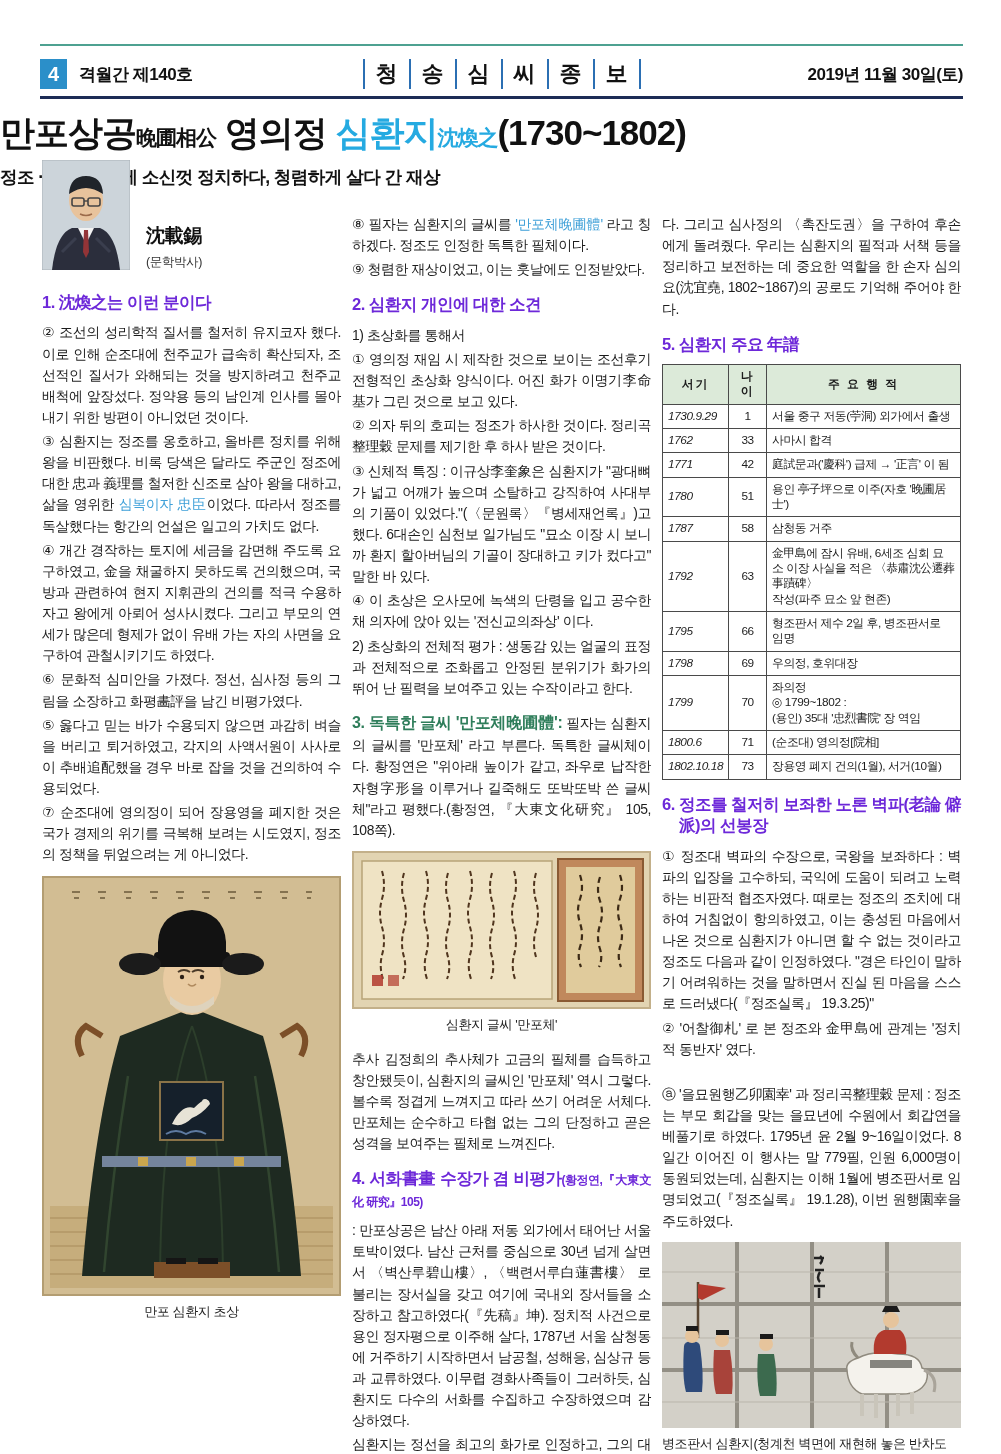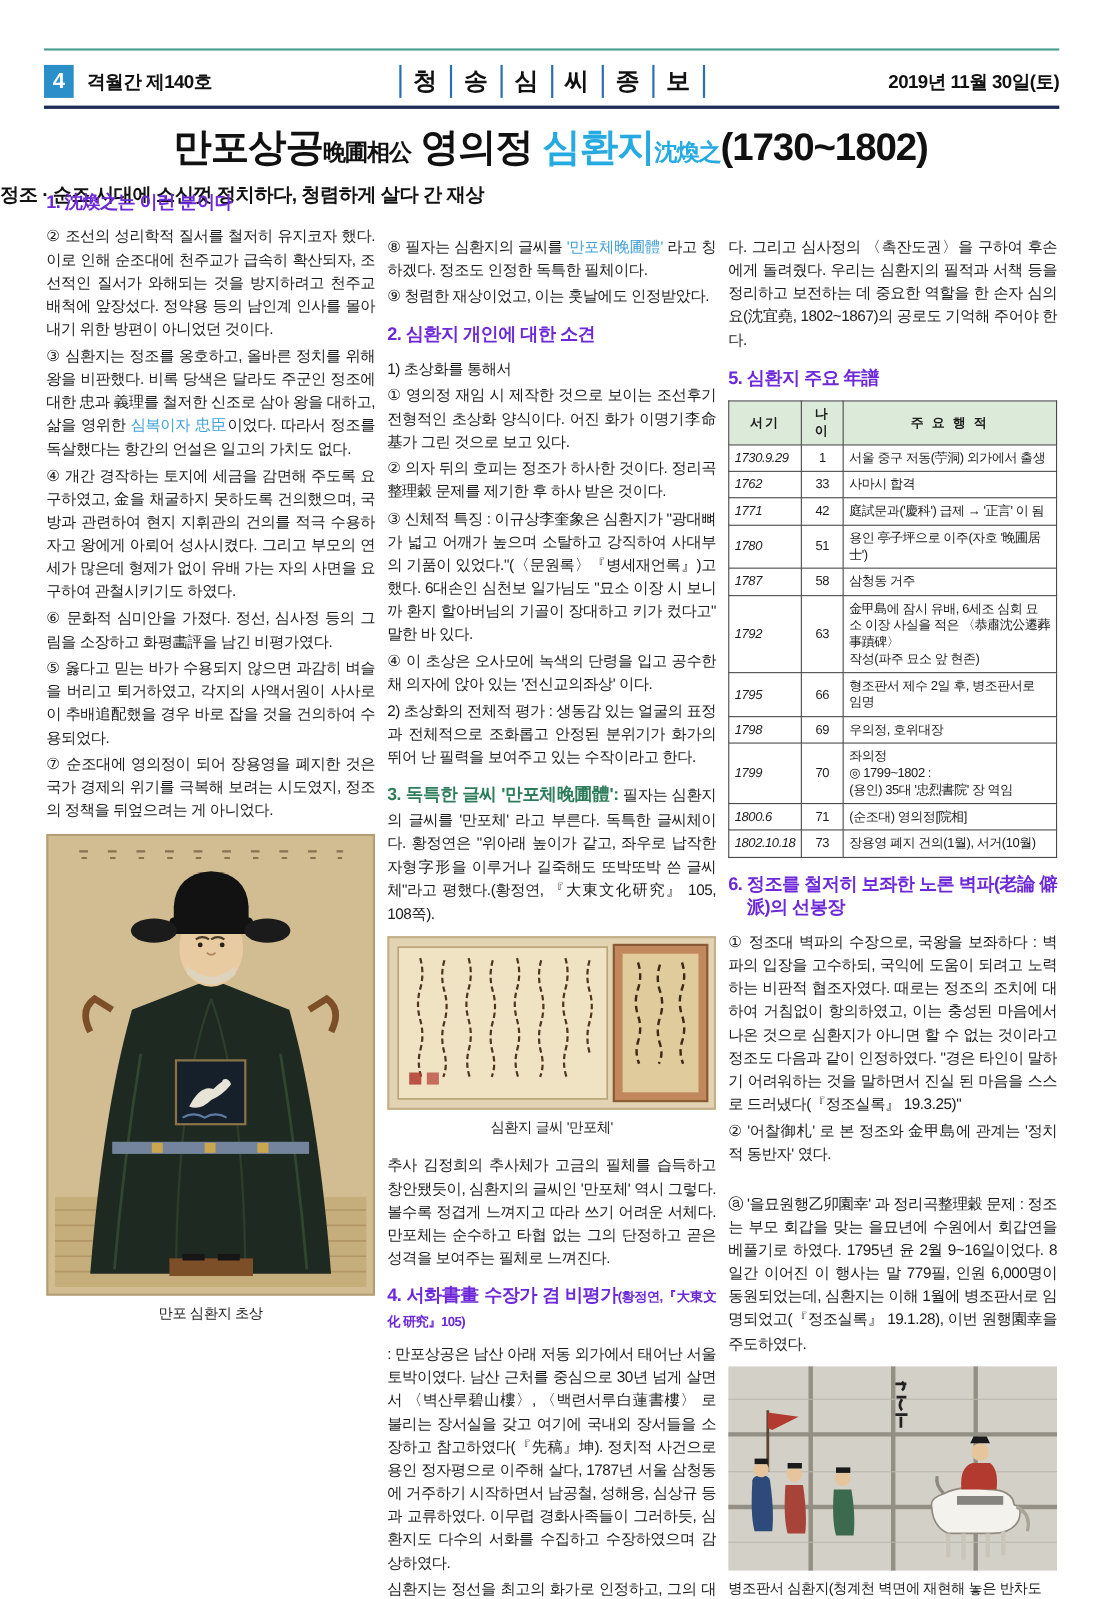--- a/index.html
+++ b/index.html
@@ -16,21 +16,21 @@
   .pgnum { width:27px; height:30px; background:#2b8fc9; color:#fff; font-size:20px;
            font-weight:bold; display:flex; align-items:center; justify-content:center; }
   .issue { font-size:17px; font-weight:bold; margin-left:12px; letter-spacing:-0.5px; color:#111; }
   .masthead { position:absolute; left:0; right:0; display:flex; justify-content:center;
               align-items:center; pointer-events:none; }
   .m-char { font-size:22px; font-weight:bold; color:#111; padding:0 11px; letter-spacing:0; }
   .m-bar { width:2px; height:30px; background:#2b6fb3; }
   .hdate { margin-left:auto; font-size:17px; font-weight:bold; color:#111; letter-spacing:-0.5px; }
   .rule-bot { position:absolute; left:40px; right:38px; top:96px; height:3px; background:#1d2c56; }
   
-  .title { position:absolute; left:0; right:0; top:110px; text-align:center;
+  .title { position:absolute; left:0; right:0; top:110px; text-align:left;
            font-weight:bold; color:#111; font-size:35px; letter-spacing:-1px; }
   .title .hanja { font-size:21px; }
   .title .cyan { color:#25aae1; }
   .subtitle { position:absolute; left:0; right:0; top:165px; text-align:left;
               font-size:17.5px; font-weight:bold; color:#111; letter-spacing:-0.5px; }
   
   .col { position:absolute; width:299px; font-size:13.9px; line-height:1.52;
          text-align:justify; letter-spacing:-0.4px; color:#1c1c1c; }
   .col-left   { left:42px;  top:160px; }
   .col-middle { left:352px; top:214px; }
@@ -89,20 +89,40 @@
     <div class="hdate">2019년 11월 30일(토)</div>
   </div>
   <div class="rule-bot"></div>
 
   <div class="title">
     <span>만포상공</span><span class="hanja">晚圃相公</span><span> 영의정 </span><span class="cyan">심환지</span><span class="cyan hanja">沈煥之</span><span>(1730~1802)</span>
   </div>
   <div class="subtitle">정조 · 순조 시대에 소신껏 정치하다, 청렴하게 살다 간 재상</div>
 
   <div class="col col-left">
+    <div class="author">
+      <svg viewBox="0 0 88 110">
+        <rect x="0" y="0" width="88" height="110" fill="#ccd4da"></rect>
+        <rect x="0" y="0" width="88" height="110" fill="none" stroke="#aab2b8" stroke-width="1"></rect>
+        <path d="M10 110 Q14 74 30 68 L58 68 Q74 74 78 110 Z" fill="#2b2e3c"></path>
+        <path d="M36 68 L44 84 L52 68 Z" fill="#f2f2f2"></path>
+        <path d="M42 70 L46 70 L47 92 L44 98 L41 92 Z" fill="#933437"></path>
+        <path d="M20 92 L34 78 M68 92 L54 78" stroke="#3a3e4e" stroke-width="3" fill="none"></path>
+        <ellipse cx="44" cy="40" rx="17" ry="21" fill="#e8c39c"></ellipse>
+        <path d="M27 34 Q28 16 44 16 Q60 16 61 34 Q52 28 44 28 Q36 28 27 34 Z" fill="#20242a"></path>
+        <rect x="30" y="38" width="12" height="8" rx="2" fill="none" stroke="#444" stroke-width="1.6"></rect>
+        <rect x="46" y="38" width="12" height="8" rx="2" fill="none" stroke="#444" stroke-width="1.6"></rect>
+        <path d="M42 41 L46 41" stroke="#444" stroke-width="1.4"></path>
+        <path d="M38 54 Q44 57 50 54" stroke="#9c6b4a" stroke-width="1.4" fill="none"></path>
+      </svg>
+      <div class="author-meta">
+        <div class="author-name">沈載錫</div>
+        <div class="author-deg">(문학박사)</div>
+      </div>
+    </div>
 
     <div class="sec-h">1. 沈煥之는 이런 분이다</div>
     <p>② 조선의 성리학적 질서를 철저히 유지코자 했다. 이로 인해 순조대에 천주교가 급속히 확산되자, 조선적인 질서가 와해되는 것을 방지하려고 천주교 배척에 앞장섰다. 정약용 등의 남인계 인사를 몰아내기 위한 방편이 아니었던 것이다.</p>
     <p><span>③ 심환지는 정조를 옹호하고, 올바른 정치를 위해 왕을 비판했다. 비록 당색은 달라도 주군인 정조에 대한 忠과 義理를 철저한 신조로 삼아 왕을 대하고, 삶을 영위한 </span><span class="hl">심복이자 忠臣</span><span>이었다. 따라서 정조를 독살했다는 항간의 언설은 일고의 가치도 없다.</span></p>
     <p>④ 개간 경작하는 토지에 세금을 감면해 주도록 요구하였고, 金을 채굴하지 못하도록 건의했으며, 국방과 관련하여 현지 지휘관의 건의를 적극 수용하자고 왕에게 아뢰어 성사시켰다. 그리고 부모의 연세가 많은데 형제가 없이 유배 가는 자의 사면을 요구하여 관철시키기도 하였다.</p>
     <p>⑥ 문화적 심미안을 가졌다. 정선, 심사정 등의 그림을 소장하고 화평畵評을 남긴 비평가였다.</p>
     <p>⑤ 옳다고 믿는 바가 수용되지 않으면 과감히 벼슬을 버리고 퇴거하였고, 각지의 사액서원이 사사로이 추배追配했을 경우 바로 잡을 것을 건의하여 수용되었다.</p>
     <p>⑦ 순조대에 영의정이 되어 장용영을 폐지한 것은 국가 경제의 위기를 극복해 보려는 시도였지, 정조의 정책을 뒤엎으려는 게 아니었다.</p>
 
     <div class="fig">

